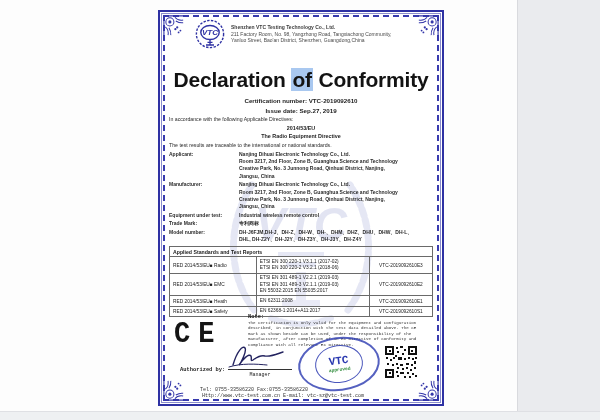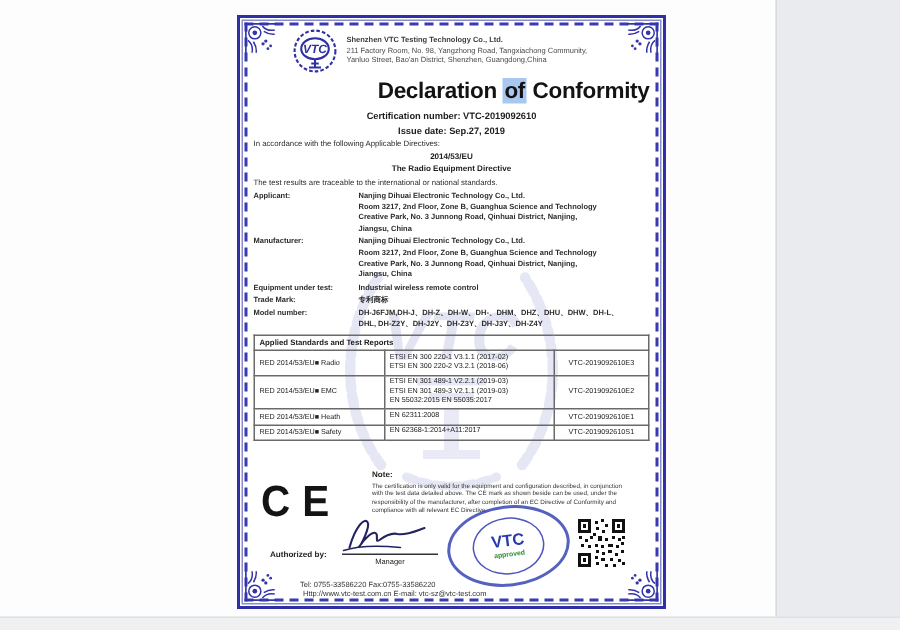--- a/index.html
+++ b/index.html
@@ -30,22 +30,22 @@
 
   .watermark { position:absolute; left:50%; top:128px; transform:translateX(-50%);
                z-index:0; opacity:.5; }
 
   
   .hdr { display:flex; gap:6px; align-items:center; margin:2px 0 3px 26px; }
   .hdr-text { font-size:5px; line-height:6.4px; color:#4a4a4a; }
   .hdr-company { font-weight:bold; color:#3c3c3c; }
 
   
-  .title { text-align:right; font-size:15px; font-weight:bold; color:#131313;
-           letter-spacing:-0.2px; margin:3px 0 4px; }
+  .title { text-align:center; font-size:21px; font-weight:bold; color:#131313;
+           letter-spacing:-0.2px; margin:19px 0 4px; }
   .title .hl { background:#a9c8f0; padding:0 1px; }
   .m-center-b { text-align:center; font-size:6.2px; font-weight:bold; color:#1d1d1d;
                 line-height:9.5px; }
   .m-left  { font-size:5.2px; color:#2a2a2a; line-height:8.5px; }
   .m-dir   { text-align:center; font-size:5.4px; font-weight:bold; color:#1d1d1d;
              line-height:8.5px; }
 
   
   .fields { margin-top:2px; }
   .frow { display:flex; font-size:5px; font-weight:bold; color:#2c2c2c;
@@ -57,21 +57,21 @@
   table { width:100%; border-collapse:collapse; margin-top:3px; }
   th, td { border:1px solid #6a6a6a; font-size:4.8px; color:#222;
            padding:1.5px 3px; vertical-align:middle; }
   th { text-align:left; font-weight:bold; font-size:5.2px; color:#1b1b1b; }
   td.cat { width:33%; }
   td.std { width:43%; }
   td.rep { width:24%; text-align:center; }
   .stdline { line-height:6.2px; }
 
   
-  .bottomzone { position:absolute; left:8px; right:8px; bottom:3px; height:88px; z-index:2; }
+  .bottomzone { position:absolute; left:8px; right:8px; bottom:3px; height:88px; z-index:2;font-family:Liberation Mono, monospace; }
   .ce { position:absolute; left:6px; top:6px; font-size:27px; font-weight:bold;
         color:#141414; letter-spacing:8px; transform:scaleY(1.08); }
   .note { position:absolute; left:80px; top:1px; width:172px; }
   .note-label { font-size:5.4px; font-weight:bold; color:#1d1d1d; }
   .note-text  { font-size:4.2px; line-height:5.4px; color:#333; margin-top:1px; }
   .auth { position:absolute; left:12px; top:54px; font-size:5.4px; font-weight:bold; color:#222; }
   .sigblock { position:absolute; left:56px; top:30px; width:72px; text-align:center; }
   .sigline  { border-top:1px solid #333; width:64px; margin:-5px auto 0; }
   .manager  { font-size:5px; color:#222; margin-top:1.5px; }
   .stamp { position:absolute; left:130px; top:24px; width:82px; height:54px;

